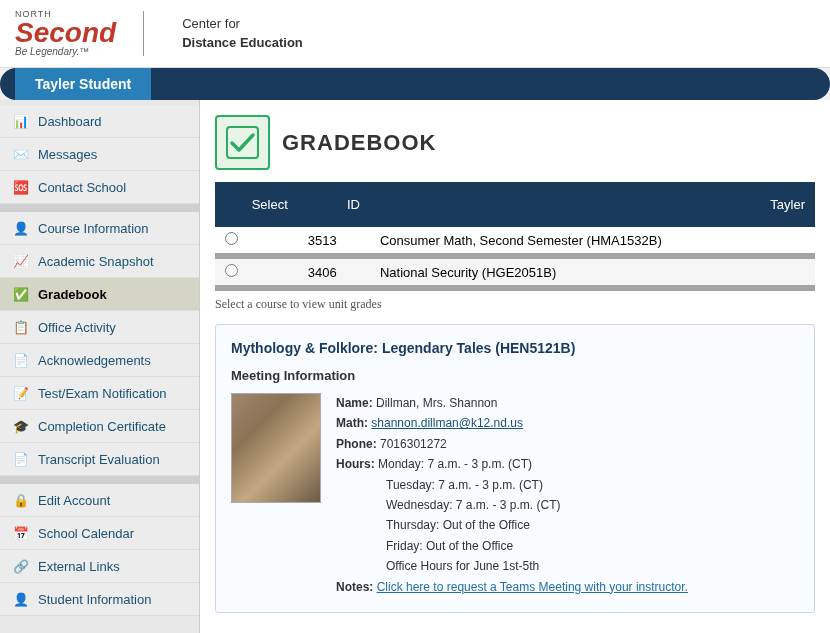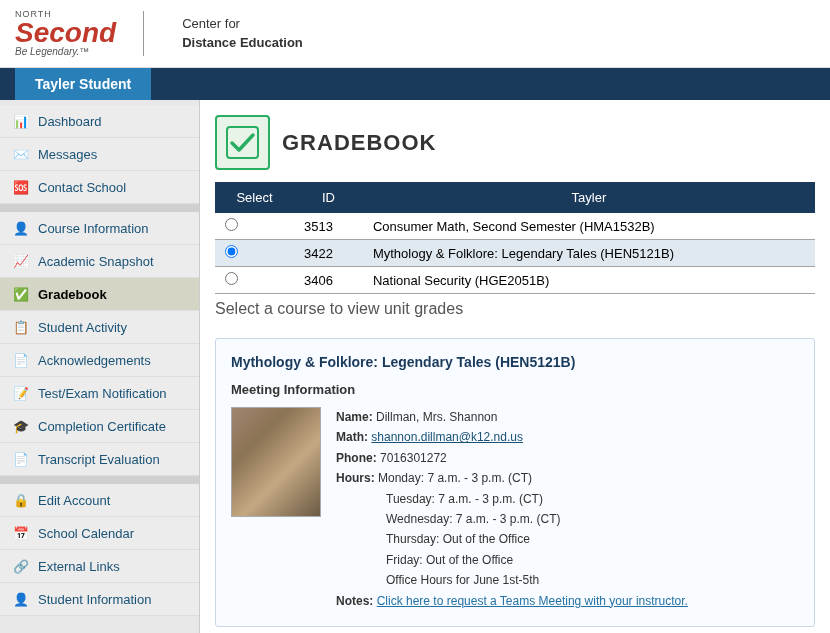--- a/index.html
+++ b/index.html
@@ -11,21 +11,21 @@
     .logo-nd { display: flex; flex-direction: column; line-height: 1; }
     .logo-nd .north { font-size: 9px; color: #555; letter-spacing: 1px; }
     .logo-nd .dakota { font-size: 28px; font-weight: bold; color: #c0392b; font-style: italic; }
     .logo-nd .legendary { font-size: 10px; color: #555; font-style: italic; }
     .logo-divider { width: 1px; height: 45px; background: #999; margin: 0 12px; }
     .logo-cde { display: flex; flex-direction: column; line-height: 1.4; }
     .logo-cde span { font-size: 13px; color: #333; margin-left: 11px; }
     .logo-cde .bold { font-weight: bold; }
 
     
-    .nav-bar { background: #1a3a5c; padding: 0 15px; }
+    .nav-bar { background: #1a3a5c; padding: 0 15px; border-radius: 16px; }
     .nav-bar .user-tab { display: inline-block; background: #2980b9; color: #fff; padding: 8px 20px; font-size: 14px; font-weight: bold; }
 
     
     .main-layout { display: flex; min-height: 550px; }
 
     
     .sidebar { width: 200px; background: #e8e8e8; border-right: 1px solid #ccc; flex-shrink: 0; padding-top: 5px; }
     .sidebar-item { display: flex; align-items: center; gap: 8px; padding: 7px 12px; cursor: pointer; color: #1a5276; font-size: 13px; border-bottom: 1px solid #ddd; background: #ececec; }
     .sidebar-item.active { background: #d5d5c5; font-weight: bold; color: #000; }
     .sidebar-icon { width: 18px; height: 18px; display: inline-flex; align-items: center; justify-content: center; flex-shrink: 0; }
@@ -35,25 +35,25 @@
     .content { flex: 1; padding: 15px; background: #fff; }
 
     
     .page-header { display: flex; align-items: center; gap: 12px; margin-bottom: 12px; }
     .page-icon { width: 55px; height: 55px; background: #e8f4e8; border: 2px solid #27ae60; border-radius: 4px; display: flex; align-items: center; justify-content: center; }
     .page-title { font-size: 22px; font-weight: bold; color: #333; text-transform: uppercase; letter-spacing: 1px; }
 
     
     .intro-text { font-size: 13px; color: #333; margin-bottom: 8px; }
     .course-table { width: 100%; border-collapse: collapse; font-size: 13px; }
-    .course-table th { background: #1a3a5c; color: #fff; padding: 8px 10px; text-align: center; font-weight: normal; }
-    .course-table td { padding: 5px 10px; border-bottom: 1px solid #a3a3a3; }
+    .course-table th { background: #1a3a5c; color: #fff; padding: 15px 10px; text-align: right; font-weight: normal; }
+    .course-table td { padding: 5px 10px; border-bottom: 6px solid #a3a3a3; }
     .course-table tr:nth-child(even) { background: #f5f5f5; }
     .course-table tr.selected-row { background: #e0e8f0; }
-    .select-text { font-size: 16px; color: #555; margin-top: 6px; margin-bottom: 20px; }
+    .select-text { font-size: 12px; color: #555; margin-top: 6px; margin-bottom: 12px; font-family: Liberation Serif, serif; }
 
     
     .course-info-section { border: 1px solid #c8d8e8; border-radius: 3px; padding: 15px; background: #f8fbff; }
     .course-info-title { font-size: 14px; font-weight: bold; color: #1a3a5c; margin-bottom: 12px; }
     .teacher-section-title { font-size: 13px; font-weight: bold; color: #333; margin-bottom: 10px; }
     .teacher-layout { display: flex; gap: 15px; }
     .teacher-photo { width: 90px; height: 110px; background: #ccc; border: 1px solid #aaa; flex-shrink: 0; overflow: hidden; }
     .teacher-photo-inner { width: 100%; height: 100%; background: linear-gradient(135deg, #a0856e 0%, #8b7355 30%, #c4a882 60%, #6b5a45 100%); }
     .teacher-details { font-size: 12px; line-height: 1.7; color: #333; }
     .teacher-details .label { font-weight: bold; }
@@ -108,21 +108,21 @@
     <div class="sidebar-item">
       <span class="sidebar-icon">📈</span>
       <span>Academic Snapshot</span>
     </div>
     <div class="sidebar-item active">
       <span class="sidebar-icon">✅</span>
       <span>Gradebook</span>
     </div>
     <div class="sidebar-item">
       <span class="sidebar-icon">📋</span>
-      <span>Student Activity</span>
+      <span>Office Activity</span>
     </div>
     <div class="sidebar-item">
       <span class="sidebar-icon">📄</span>
       <span>Acknowledgements</span>
     </div>
     <div class="sidebar-item">
       <span class="sidebar-icon">📝</span>
       <span>Test/Exam Notification</span>
     </div>
     <div class="sidebar-item">
@@ -172,25 +172,20 @@
           <th>ID</th>
           <th>Tayler</th>
         </tr>
       </thead>
       <tbody>
         <tr>
           <td><input type="radio" name="course-select" style=""></td>
           <td>3513</td>
           <td>Consumer Math, Second Semester (HMA1532B)</td>
         </tr>
-        <tr class="selected-row">
-          <td><input type="radio" name="course-select" checked="" style=""></td>
-          <td>3422</td>
-          <td>Mythology &amp; Folklore: Legendary Tales (HEN5121B)</td>
-        </tr>
         <tr>
           <td><input type="radio" name="course-select" style=""></td>
           <td>3406</td>
           <td>National Security (HGE2051B)</td>
         </tr>
       </tbody>
     </table>
     <p class="select-text">Select a course to view unit grades</p>
 
     <div class="course-info-section">

